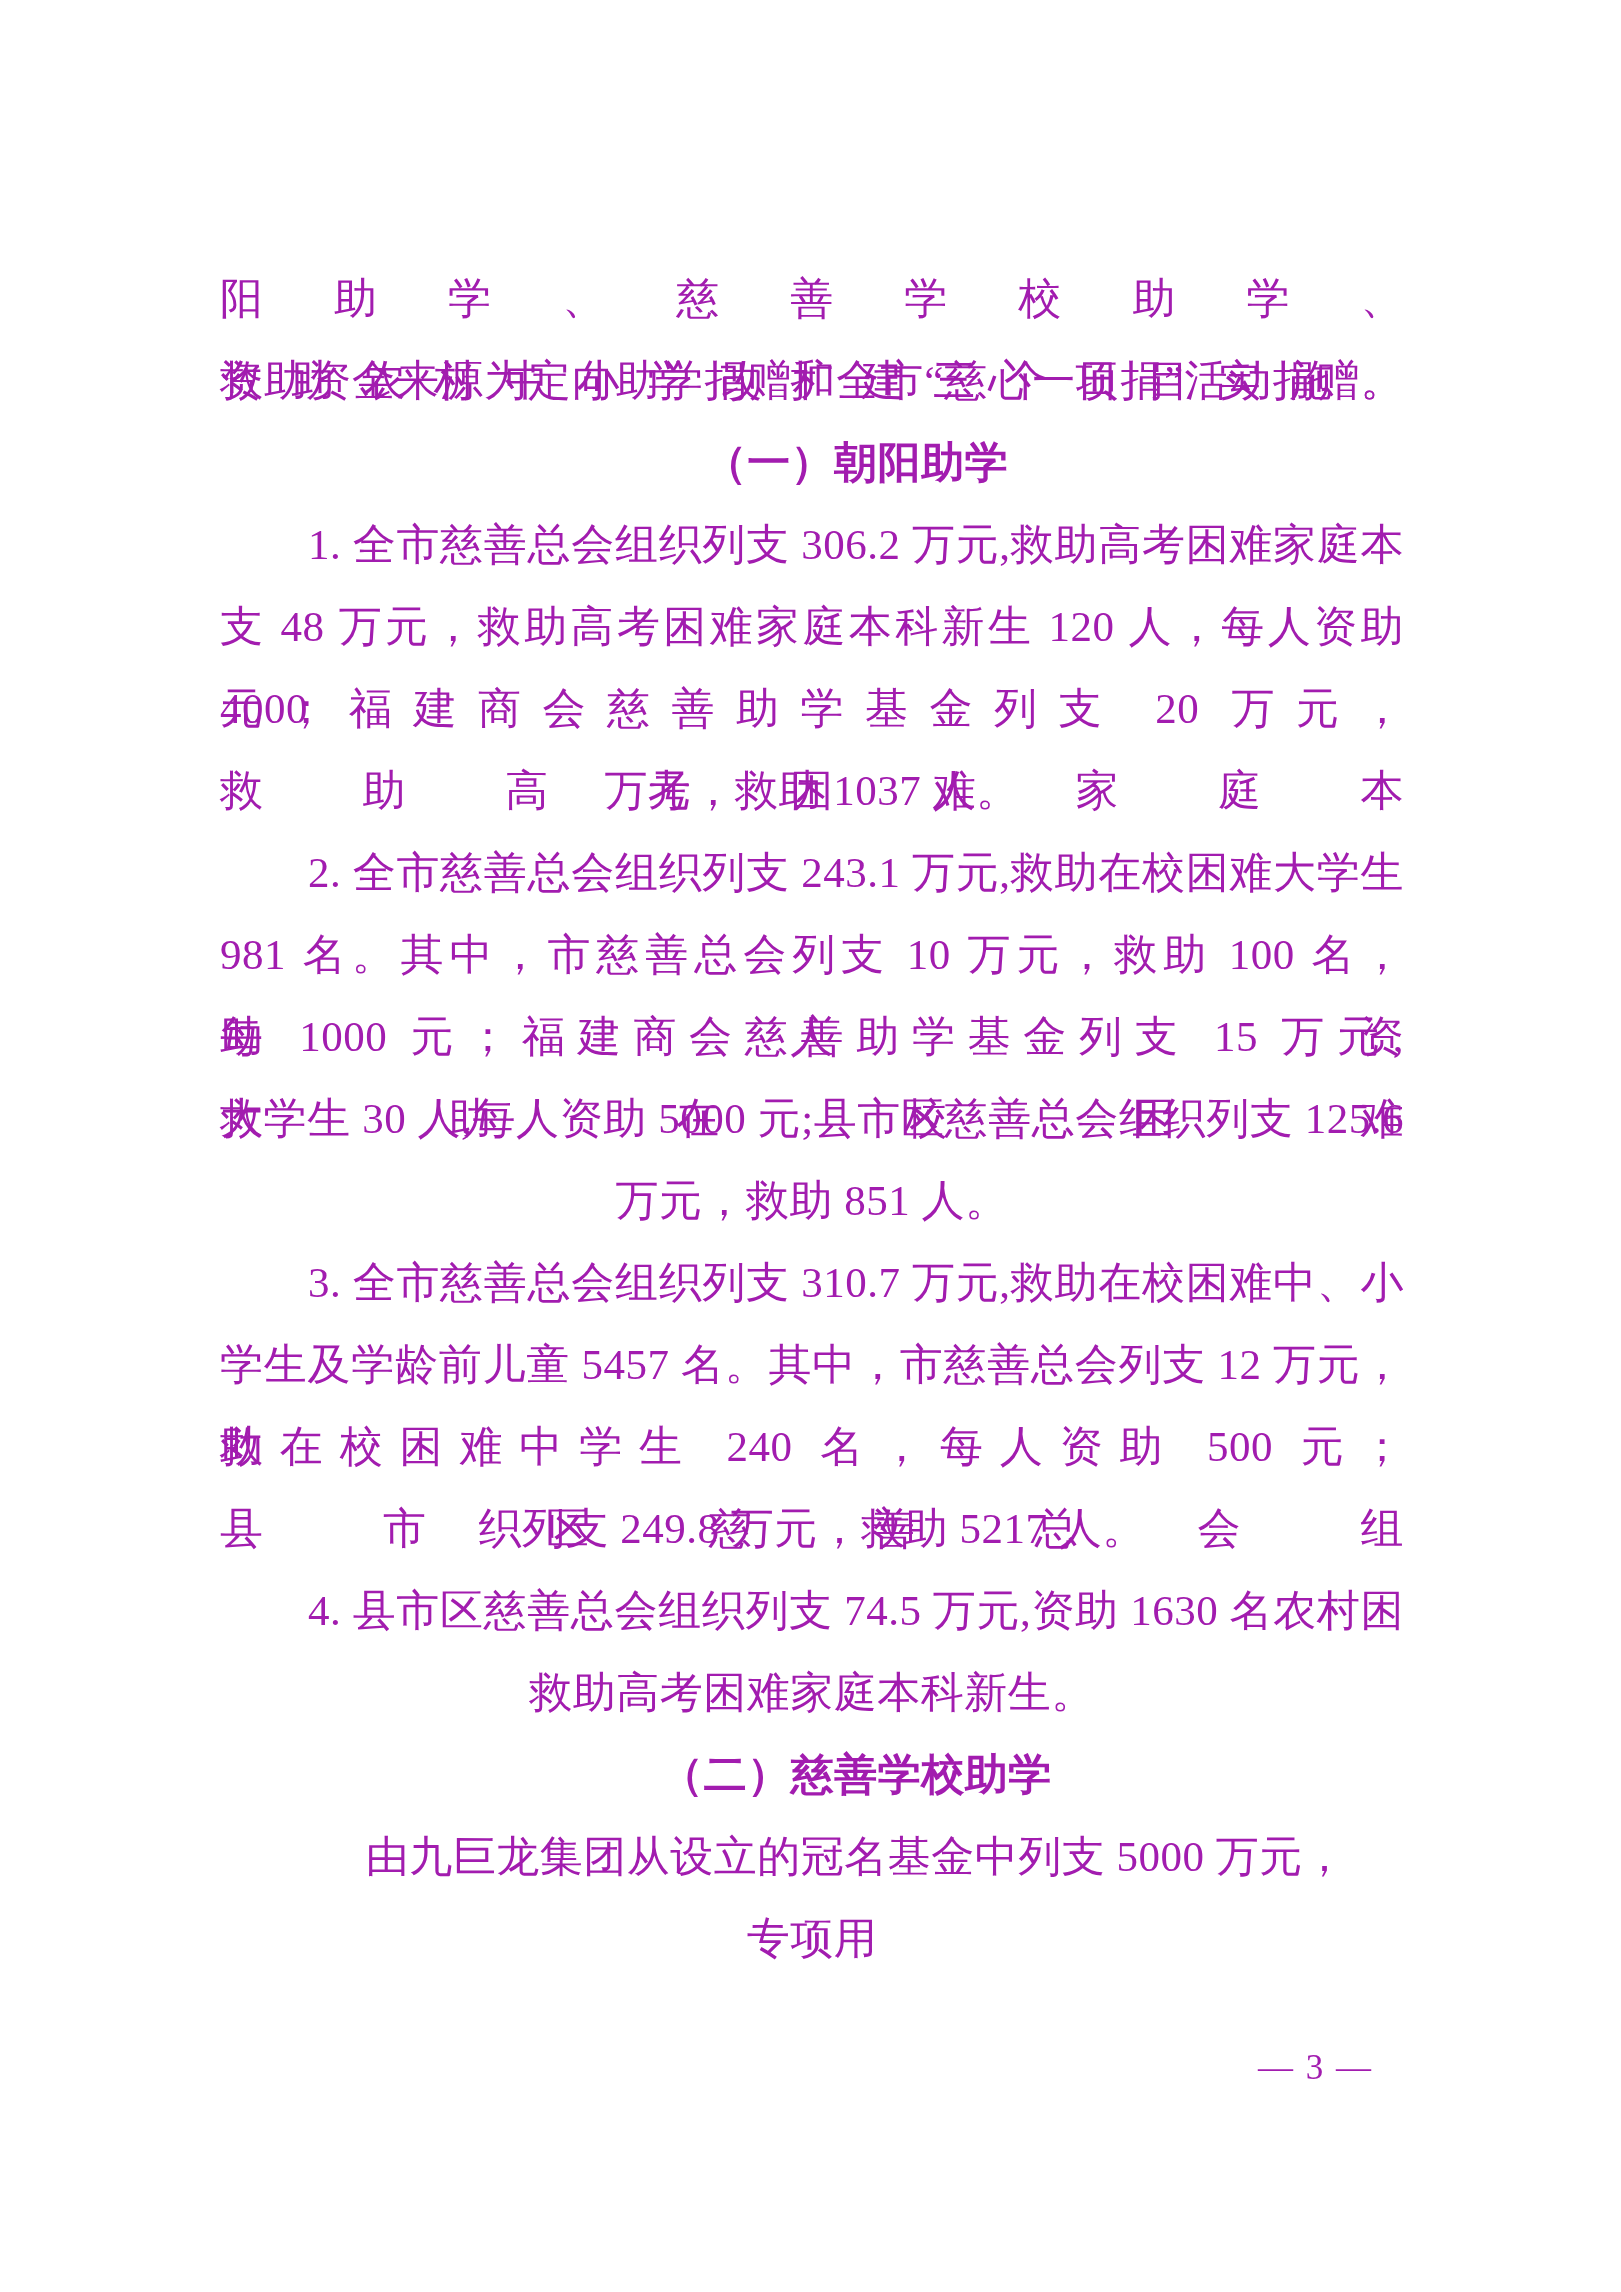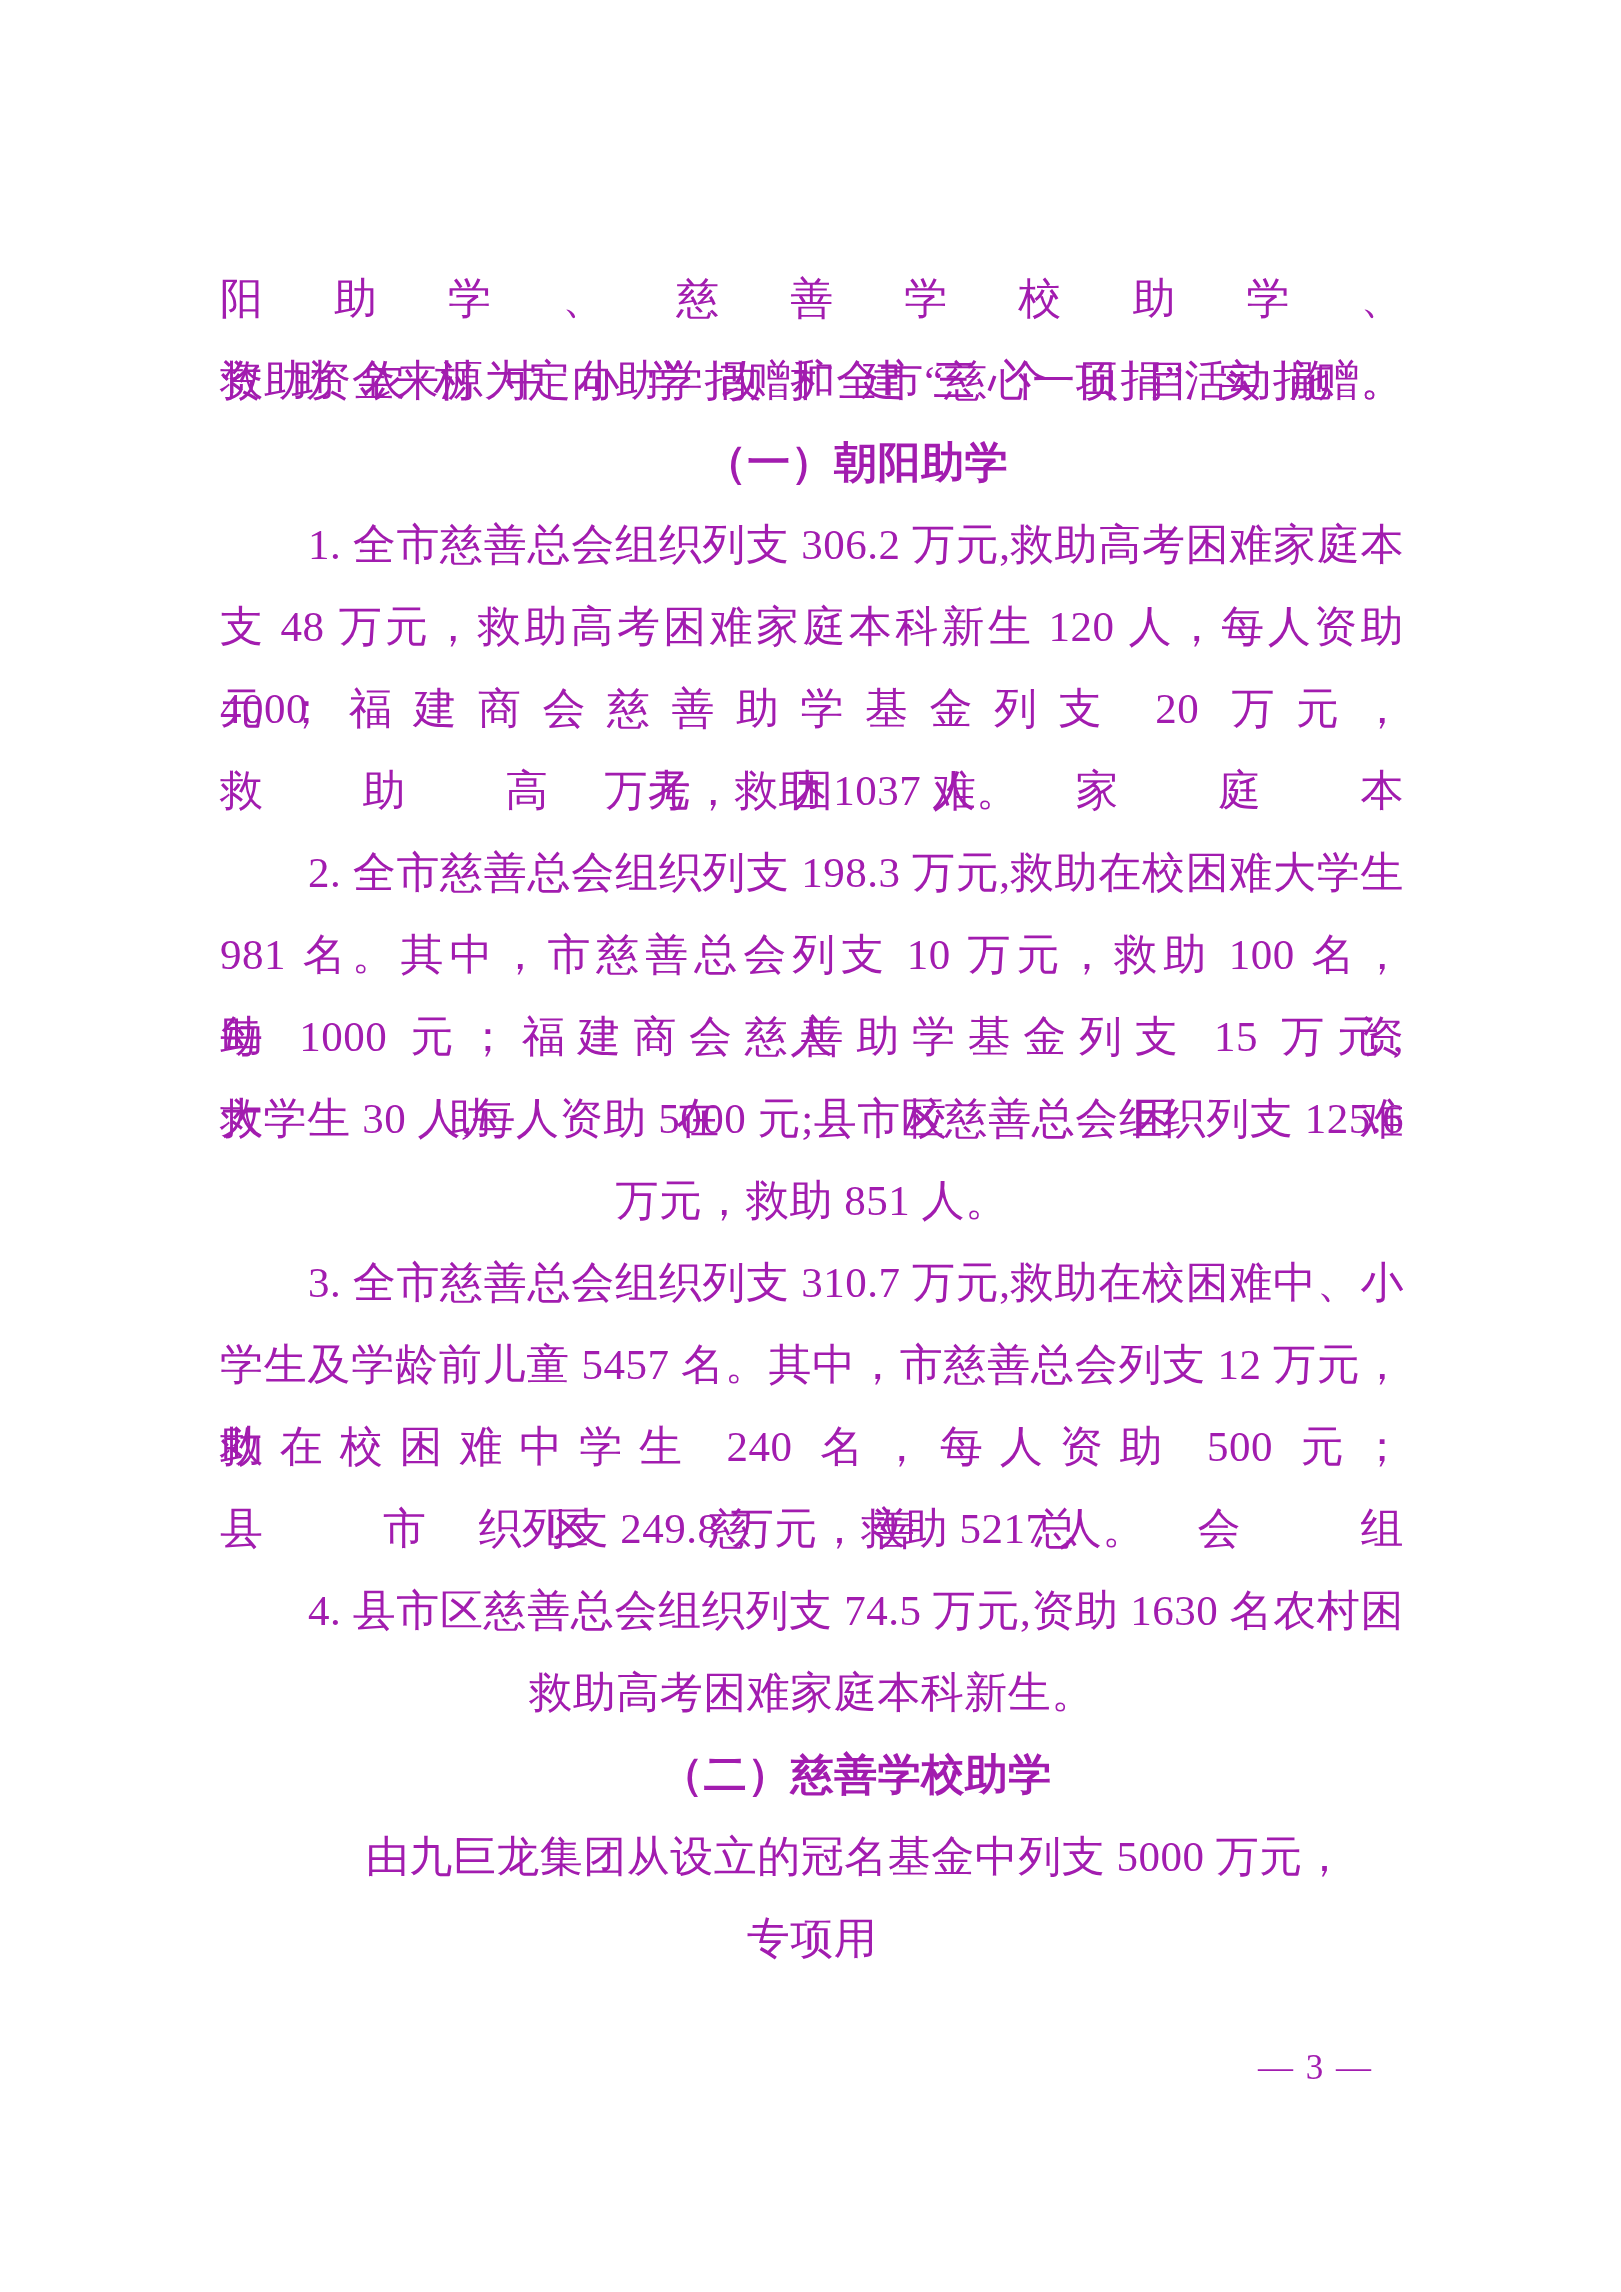--- a/index.html
+++ b/index.html
@@ -58,21 +58,21 @@
 
 <div class="page">
   <div class="textblock">
     <div class="line full">阳助学、慈善学校助学、资助农村中小学改扩建三个项目实施。</div>
     <div class="line full">救助资金来源为定向助学捐赠和全市“慈心一日捐”活动捐赠。</div>
     <div class="line head indent">（一）朝阳助学</div>
     <div class="line full indent">1. 全市慈善总会组织列支 306.2 万元,救助高考困难家庭本</div>
     <div class="line full">支 48 万元，救助高考困难家庭本科新生 120 人，每人资助 4000</div>
     <div class="line full">元；福建商会慈善助学基金列支 20 万元，救助高考困难家庭本</div>
     <div class="line">万元，救助 1037 人。</div>
-    <div class="line full indent">2. 全市慈善总会组织列支 198.3 万元,救助在校困难大学生</div>
+    <div class="line full indent">2. 全市慈善总会组织列支 243.1 万元,救助在校困难大学生</div>
     <div class="line full">981 名。其中，市慈善总会列支 10 万元，救助 100 名，每人资</div>
     <div class="line full">助 1000 元；福建商会慈善助学基金列支 15 万元,救助在校困难</div>
     <div class="line full">大学生 30 人,每人资助 5000 元;县市区慈善总会组织列支 125.6</div>
     <div class="line">万元，救助 851 人。</div>
     <div class="line full indent">3. 全市慈善总会组织列支 310.7 万元,救助在校困难中、小</div>
     <div class="line full">学生及学龄前儿童 5457 名。其中，市慈善总会列支 12 万元，救</div>
     <div class="line full">助在校困难中学生 240 名，每人资助 500 元；县市区慈善总会组</div>
     <div class="line">织列支 249.8 万元，救助 5217 人。</div>
     <div class="line full indent">4. 县市区慈善总会组织列支 74.5 万元,资助 1630 名农村困</div>
     <div class="line">救助高考困难家庭本科新生。</div>

